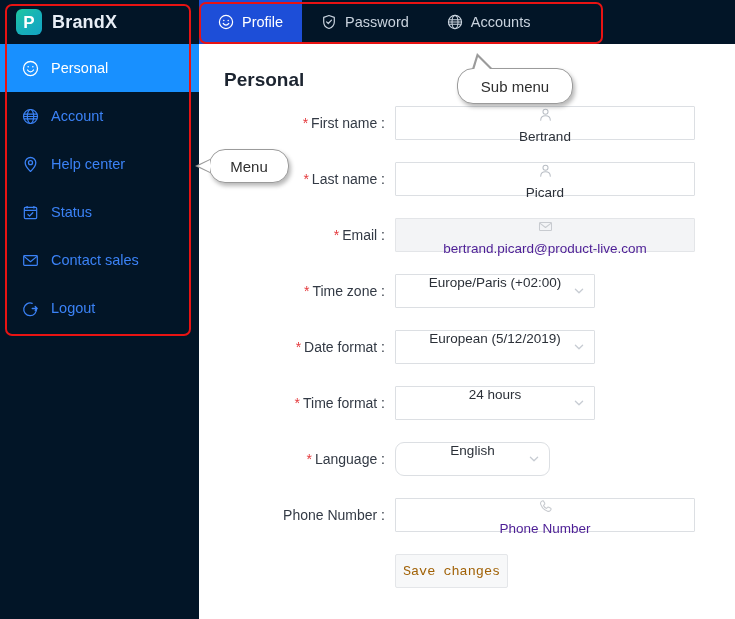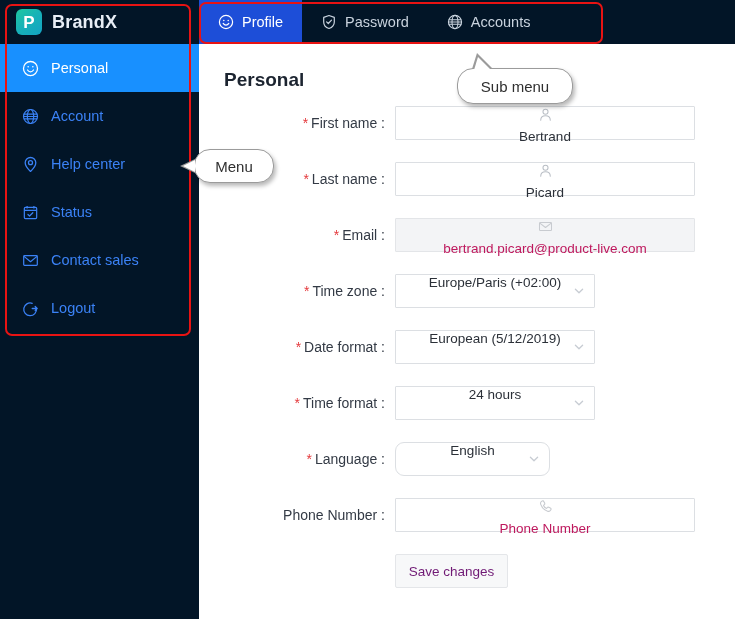--- a/index.html
+++ b/index.html
@@ -71,46 +71,46 @@
     position: relative; height: 34px; border: 1px solid #dcdfe3; background: #fff;
     display: flex; align-items: center; padding: 0 10px; gap: 7px;
     font-size: 13.5px; color: #2b3038; border-radius: 1px; flex-direction: column;
   }
   .field.w300 { width: 300px; }
   .field.w200 { width: 200px; }
   .field.w155 { width: 155px; border-radius: 9px; }
   .field.disabled { background: #f3f4f6; border-color: #e3e5e8; color: #b9bcc2; }
   .field .fic { width: 15px; height: 15px; flex: 0 0 15px; display: inline-flex; }
   .field svg { width: 15px; height: 15px; display: block; }
-  .ph { color: #be185d; }
+  .ph { color: #4c1d95; }
   .caret {
     position: absolute; right: 10px; top: 50%; width: 10px; height: 10px;
     margin-top: -5px; color: #c7ccd3;
   }
   .caret svg { width: 10px; height: 10px; display: block; }
 
   .btn-row { display: flex; height: 34px; margin-top: 4px; }
   .btn-save {
     width: 113px; height: 34px; border: 1px solid #e4e6e9; background: #f7f8f9;
-    color: #701a75; font-size: 13.5px; font-family: Liberation Sans, sans-serif;
+    color: #a16207; font-size: 13.5px; font-family: Liberation Mono, monospace;
     border-radius: 2px; cursor: default;
   }
 
   
   .anno-box { position: absolute; border: 2.5px solid #e81313; border-radius: 7px; pointer-events: none; }
   #anno-sidebar { left: 5px; top: 4px; width: 186px; height: 332px; }
   #anno-tabs { left: 199px; top: 2px; width: 404px; height: 42px; }
 
   .bubble {
     position: absolute; background: #ffffff; border: 1.5px solid #9b9b9b;
     border-radius: 16px; color: #2f2f2f; font-size: 15px;
     display: flex; align-items: center; justify-content: center;
     box-shadow: 2px 3px 4px rgba(0,0,0,.28);
   }
-  #bubble-menu { left: 194px; top: 149px; width: 80px; height: 34px; text-align: right; }
+  #bubble-menu { left: 209px; top: 149px; width: 80px; height: 34px; text-align: right; }
   #bubble-submenu { left: 457px; top: 68px; width: 116px; height: 36px; }
   .tail { position: absolute; width: 0; height: 0; }
   .tail-l-out {
     left: -15px; top: 9px;
     border-top: 7px solid transparent; border-bottom: 7px solid transparent;
     border-right: 15px solid #9b9b9b;
   }
   .tail-l-in {
     left: -12px; top: 10px;
     border-top: 6px solid transparent; border-bottom: 6px solid transparent;

